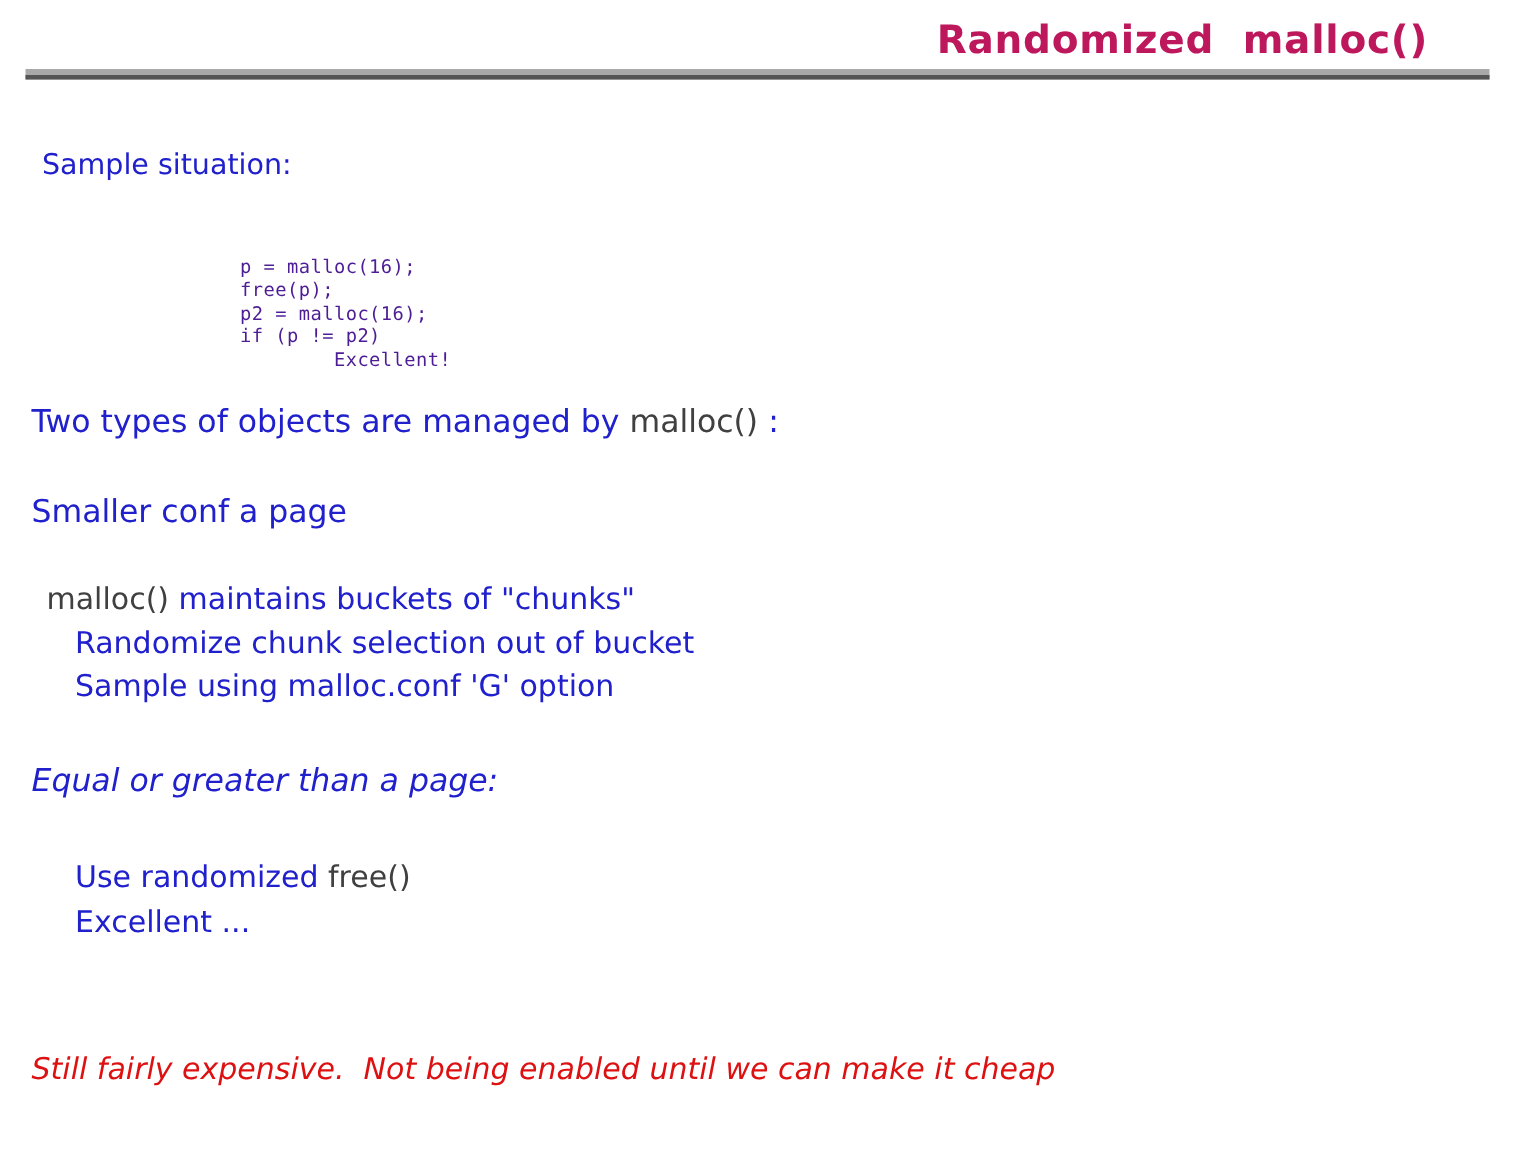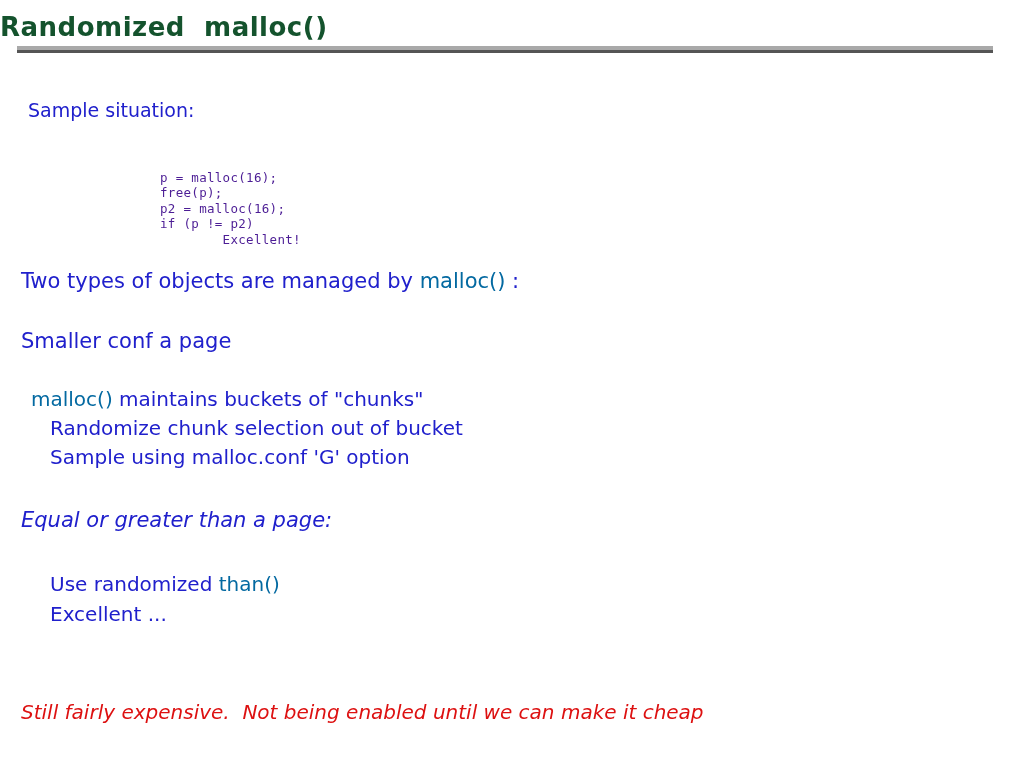--- a/index.html
+++ b/index.html
@@ -24,26 +24,26 @@
     height: 768px;
     background: #ffffff;
   }
 
   
   .slide-title {
     position: absolute;
     top: 12px;
     left: 0;
     width: 952px;
-    text-align: left;
+    text-align: right;
     font-family: "DejaVu Sans", sans-serif;
     font-weight: bold;
     font-size: 26px;
     letter-spacing: 0.5px;
-    color: #14532d;
+    color: #be185d;
     white-space: pre;
   }
   .title-rule {
     position: absolute;
     top: 46px;
     left: 17px;
     width: 976px;
     height: 7px;
     background: #a9a9a9;
     border-bottom: 3px solid #555555;
@@ -60,21 +60,21 @@
   }
 
   .line {
     position: absolute;
     white-space: pre;
     font-family: "DejaVu Sans", sans-serif;
     line-height: 1.0;
   }
 
   .blue  { color: #2020cc; }
-  .green { color: #0369a1; }
+  .green { color: #404040; }
   .red   { color: #dd1111; }
 
   
   .t-lead  { font-size: 19px; }     
   .t-head  { font-size: 21px; }     
   .t-sub   { font-size: 20px; }     
   .t-foot  { font-size: 20px; font-style: italic; }     
 
   
   .code-block {
@@ -112,20 +112,20 @@
     <div class="line t-head blue" style="left:21px; top:331px;">Smaller conf a page</div>
 
     <div class="line t-sub" style="left:31px; top:389px;"><span class="green">malloc()</span><span class="blue"> maintains buckets of "chunks"</span></div>
 
     <div class="line t-sub blue" style="left:50px; top:418px;">Randomize chunk selection out of bucket</div>
 
     <div class="line t-sub blue" style="left:50px; top:447px;">Sample using malloc.conf 'G' option</div>
 
     <div class="line t-head blue" style="left:21px; top:510px;font-style:italic;">Equal or greater than a page:</div>
 
-    <div class="line t-sub" style="left:50px; top:574px;"><span class="blue">Use randomized </span><span class="green">than()</span></div>
+    <div class="line t-sub" style="left:50px; top:574px;"><span class="blue">Use randomized </span><span class="green">free()</span></div>
 
     <div class="line t-sub blue" style="left:50px; top:604px;">Excellent ...</div>
 
     <div class="line t-foot red" style="left:21px; top:702px;">Still fairly expensive.  Not being enabled until we can make it cheap</div>
 
   </div>
 </div>
 
 </body></html>

